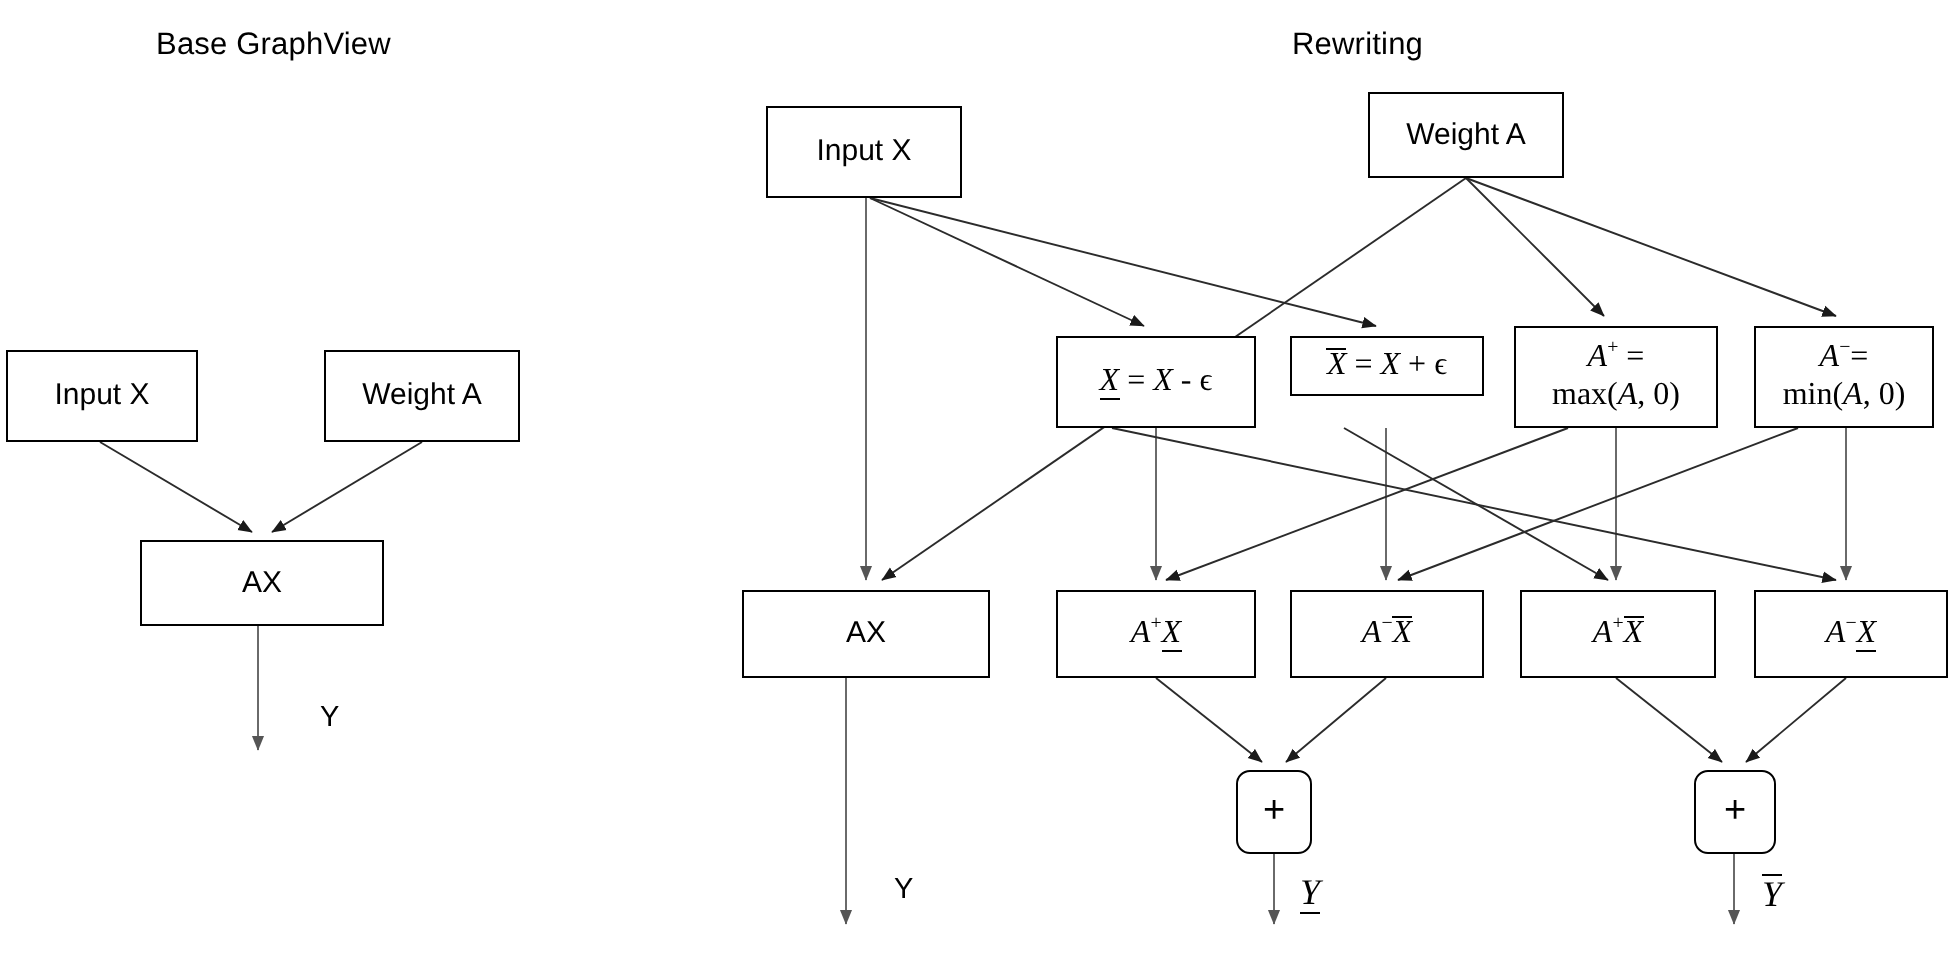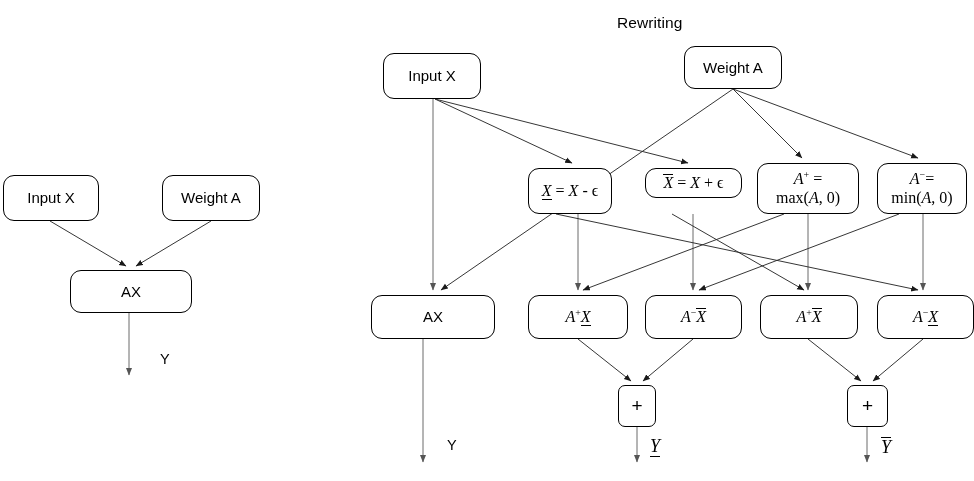--- a/index.html
+++ b/index.html
@@ -32,21 +32,21 @@
     font-size: 15.5px;
     font-family: "Liberation Sans", sans-serif;
     color: #000000;
     white-space: nowrap;
     letter-spacing: 0.1px;
   }
   .node {
     position: absolute;
     box-sizing: border-box;
     border: 1.4px solid #000000;
-    border-radius: 11px;
+    border-radius: 0;
     background: #ffffff;
     display: flex;
     align-items: center;
     justify-content: center;
     text-align: center;
     font-family: "Liberation Sans", sans-serif;
     font-size: 15px;
     line-height: 1.18;
     color: #000000;
     padding: 1px 3px;
@@ -163,31 +163,32 @@
       <line x1="923" y1="339" x2="873" y2="381" marker-end="url(#arrow)"></line>
     </g>
 
     <g stroke="#6a6a6a" stroke-width="1.0" fill="none">
       <line x1="423" y1="339" x2="423" y2="462" marker-end="url(#arrowg)"></line>
       <line x1="637" y1="427" x2="637" y2="462" marker-end="url(#arrowg)"></line>
       <line x1="867" y1="427" x2="867" y2="462" marker-end="url(#arrowg)"></line>
     </g>
   </svg>
 
-  <div class="panel-title" style="left:617px; top:14px;">Rewriting</div>
+  <div class="panel-title" style="left:78px; top:14px;">Base GraphView</div>
+  <div class="panel-title" style="left:646px; top:14px;">Rewriting</div>
 
   <div class="node" style="left:3px; top:175px; width:96px; height:46px;">Input X</div>
   <div class="node" style="left:162px; top:175px; width:98px; height:46px;">Weight A</div>
   <div class="node" style="left:70px; top:270px; width:122px; height:43px;">AX</div>
   <div class="edge-label" style="left:160px; top:351px;">Y</div>
 
   <div class="node" style="left:383px; top:53px; width:98px; height:46px;">Input X</div>
   <div class="node" style="left:684px; top:46px; width:98px; height:43px;">Weight A</div>
 
-  <div class="node math" style="left:528px; top:168px; width:84px; height:46px;">
+  <div class="node math" style="left:528px; top:168px; width:100px; height:46px;">
     <span class="mathline">
       <span class="unl ital">X</span>
       <span class="upright"> = </span>
       <span class="ital">X</span>
       <span class="upright"> - </span>
       <span class="upright">ϵ</span>
     </span>
   </div>
 
   <div class="node math" style="left:645px; top:168px; width:97px; height:30px;">

